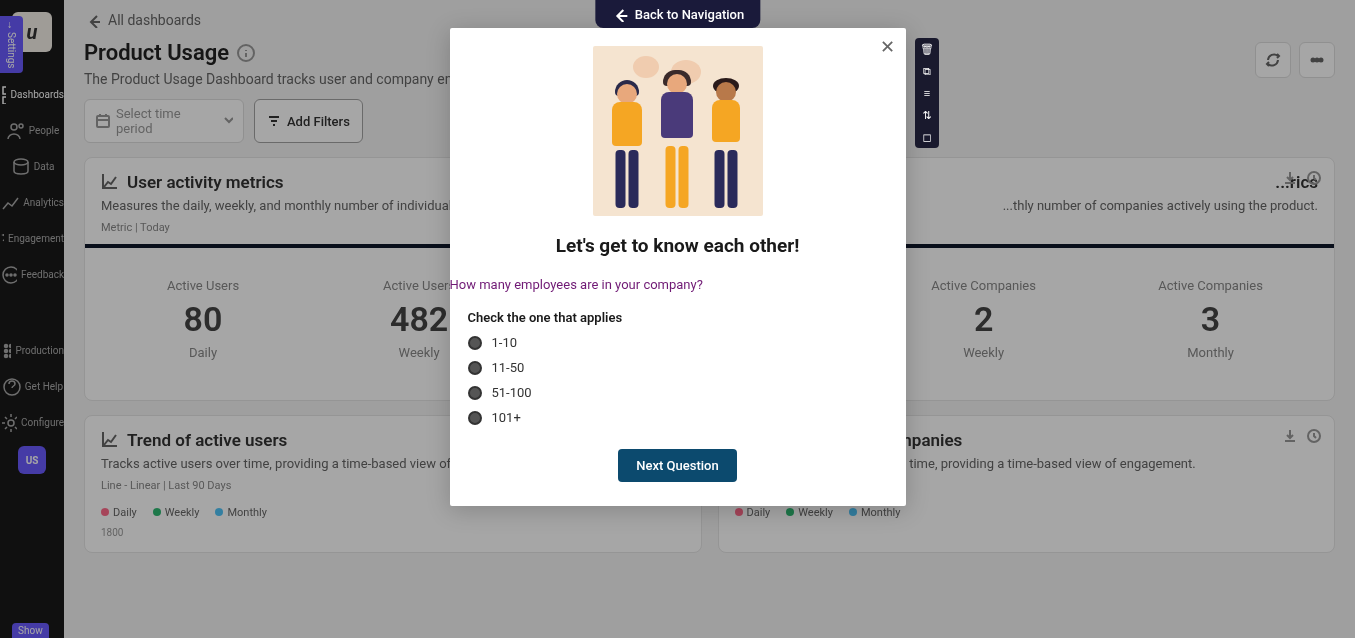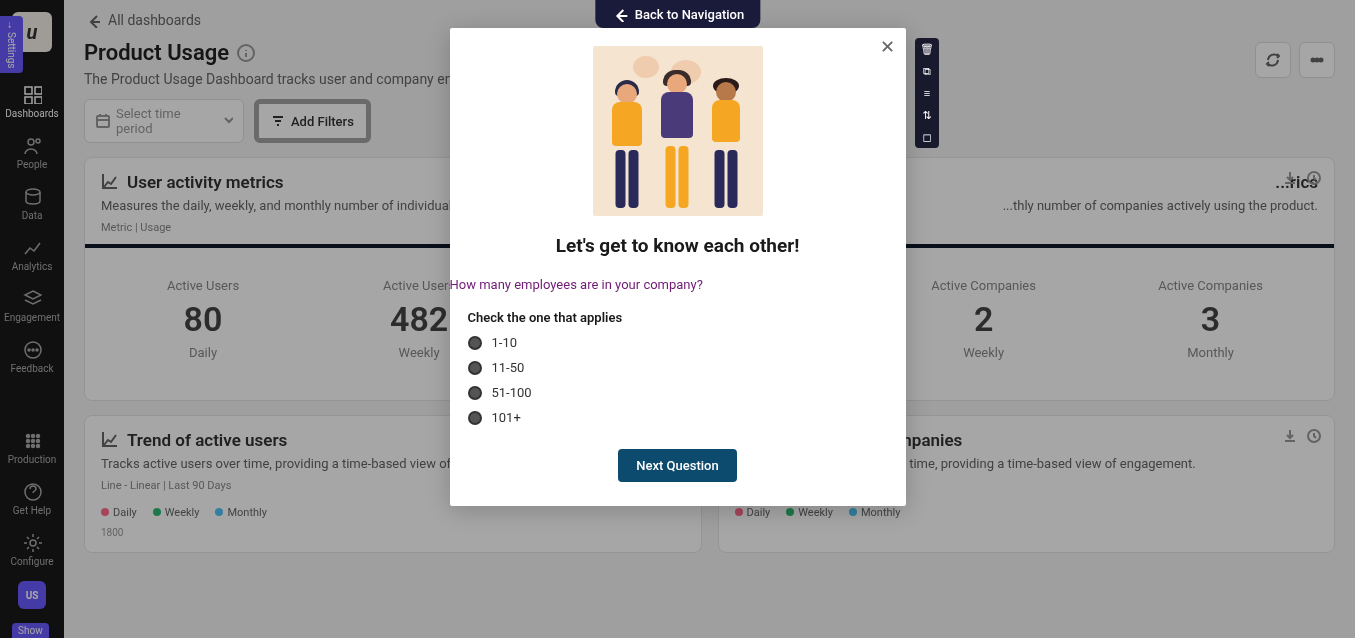--- a/index.html
+++ b/index.html
@@ -1,39 +1,39 @@
 <!DOCTYPE html>
 <html><head>
 <meta charset="utf-8">
 <style>
 *{margin:0;padding:0;box-sizing:border-box;font-family:-apple-system,BlinkMacSystemFont,"Segoe UI",Roboto,sans-serif}
 body{width:1355px;height:638px;overflow:hidden;background:#f5f5f5;position:relative}
 .sidebar{position:absolute;left:0;top:0;width:64px;height:638px;background:#1a1a1a;display:flex;flex-direction:column;align-items:center;padding-top:0;z-index:1}
 .logo-box{width:40px;height:40px;background:#f5f0e8;border-radius:6px;display:flex;align-items:center;justify-content:center;font-weight:bold;font-size:20px;color:#333;margin-top:12px;margin-bottom:24px;font-style:italic}
-.side-item{display:flex;flex-direction:column;align-items:center;justify-content:center;color:#aaa;font-size:10px;padding:8px 0;width:64px;cursor:pointer;gap:4px}
+.side-item{display:flex;align-items:center;justify-content:center;color:#aaa;font-size:10px;padding:8px 0;width:64px;cursor:pointer;gap:4px}
 .side-item.active{color:#fff}
 .side-item svg{width:20px;height:20px;fill:none;stroke:currentColor;stroke-width:1.5}
 .side-avatar{width:28px;height:28px;background:#6b5bff;border-radius:6px;display:flex;align-items:center;justify-content:center;color:#fff;font-size:10px;font-weight:bold;margin-top:6px;margin-bottom:8px}
 .settings-tab{position:absolute;left:0;top:16px;background:#6b5bff;color:#fff;font-size:10px;padding:4px 6px;border-radius:0 4px 4px 0;writing-mode:vertical-rl;z-index:2;display:flex;align-items:center;gap:2px}
 .show-tab{position:absolute;left:12px;bottom:0;background:#6b5bff;color:#fff;font-size:10px;padding:2px 6px;border-radius:4px 4px 0 0;z-index:2}
 .main{position:absolute;left:64px;top:0;right:0;height:638px;background:#f5f5f5;overflow:hidden}
 .breadcrumb{display:flex;align-items:center;gap:8px;padding:12px 20px;color:#666;font-size:14px}
 .breadcrumb svg{width:16px;height:16px;stroke:#666;fill:none;stroke-width:2}
 .page-header{padding:0 20px 12px}
 .page-title{font-size:22px;font-weight:600;color:#222;display:flex;align-items:center;gap:8px}
 .page-title svg{width:18px;height:18px;stroke:#999;fill:none;stroke-width:2}
 .page-desc{color:#666;font-size:14px;margin-top:6px}
 .header-actions{position:absolute;right:20px;top:42px;display:flex;gap:8px}
 .icon-btn{width:36px;height:36px;border:1px solid #ddd;border-radius:6px;background:#fff;display:flex;align-items:center;justify-content:center;cursor:pointer}
 .icon-btn svg{width:16px;height:16px;stroke:#666;fill:none;stroke-width:2}
 .filters-row{display:flex;gap:10px;padding:0 20px 14px}
 .time-select{display:flex;align-items:center;gap:8px;border:1px solid #ddd;border-radius:6px;padding:6px 10px;background:#fff;color:#999;font-size:13px;width:160px;justify-content:space-between}
 .time-select .left{display:flex;align-items:center;gap:6px}
 .time-select svg{width:16px;height:16px;stroke:#999;fill:none;stroke-width:2}
-.add-filters{display:flex;align-items:center;gap:6px;border:5px solid #a3a3a3;border-radius:6px;padding:6px 12px;background:#fff;color:#333;font-size:13px;font-weight:500}
+.add-filters{display:flex;align-items:center;gap:6px;border:1px solid #a3a3a3;border-radius:6px;padding:6px 12px;background:#fff;color:#333;font-size:13px;font-weight:500}
 .add-filters svg{width:14px;height:14px;stroke:#333;fill:none;stroke-width:2}
 .cards{display:flex;gap:16px;padding:0 20px}
 .card{flex:1;border:1px solid #e5e5e5;border-radius:8px;background:#fff}
 .card-head{padding:14px 16px 10px;position:relative}
 .card-title{font-size:17px;font-weight:600;color:#333;display:flex;gap:8px}
 .card-title svg{width:18px;height:18px;stroke:#666;fill:none;stroke-width:2}
 .card-desc{font-size:13px;color:#666;margin-top:6px}
 .card-meta{font-size:11px;color:#888;margin-top:8px}
 .card-actions{position:absolute;right:12px;top:12px;display:flex;gap:8px}
 .card-actions svg{width:16px;height:16px;stroke:#999;fill:none;stroke-width:2;cursor:pointer}
@@ -218,21 +218,21 @@
     <div class="card">
       <div class="card-head">
         <div class="card-title">
           <svg>
               <path d="M3 15l4-5 3 2 5-7"></path>
               <path d="M2 2v14h14"></path>
             </svg>
           <span>User activity metrics</span>
         </div>
         <div class="card-desc">Measures the daily, weekly, and monthly number of individual users active...</div>
-        <div class="card-meta">Metric | Usage</div>
+        <div class="card-meta">Metric | Today</div>
         <div class="card-actions">
           <svg>
               <path d="M8 2v8M5 7l3 3 3-3M3 13h10"></path>
             </svg>
           <svg>
               <circle cx="8" cy="8" r="6"></circle>
               <path d="M8 5v3l2 2"></path>
             </svg>
         </div>
       </div>

